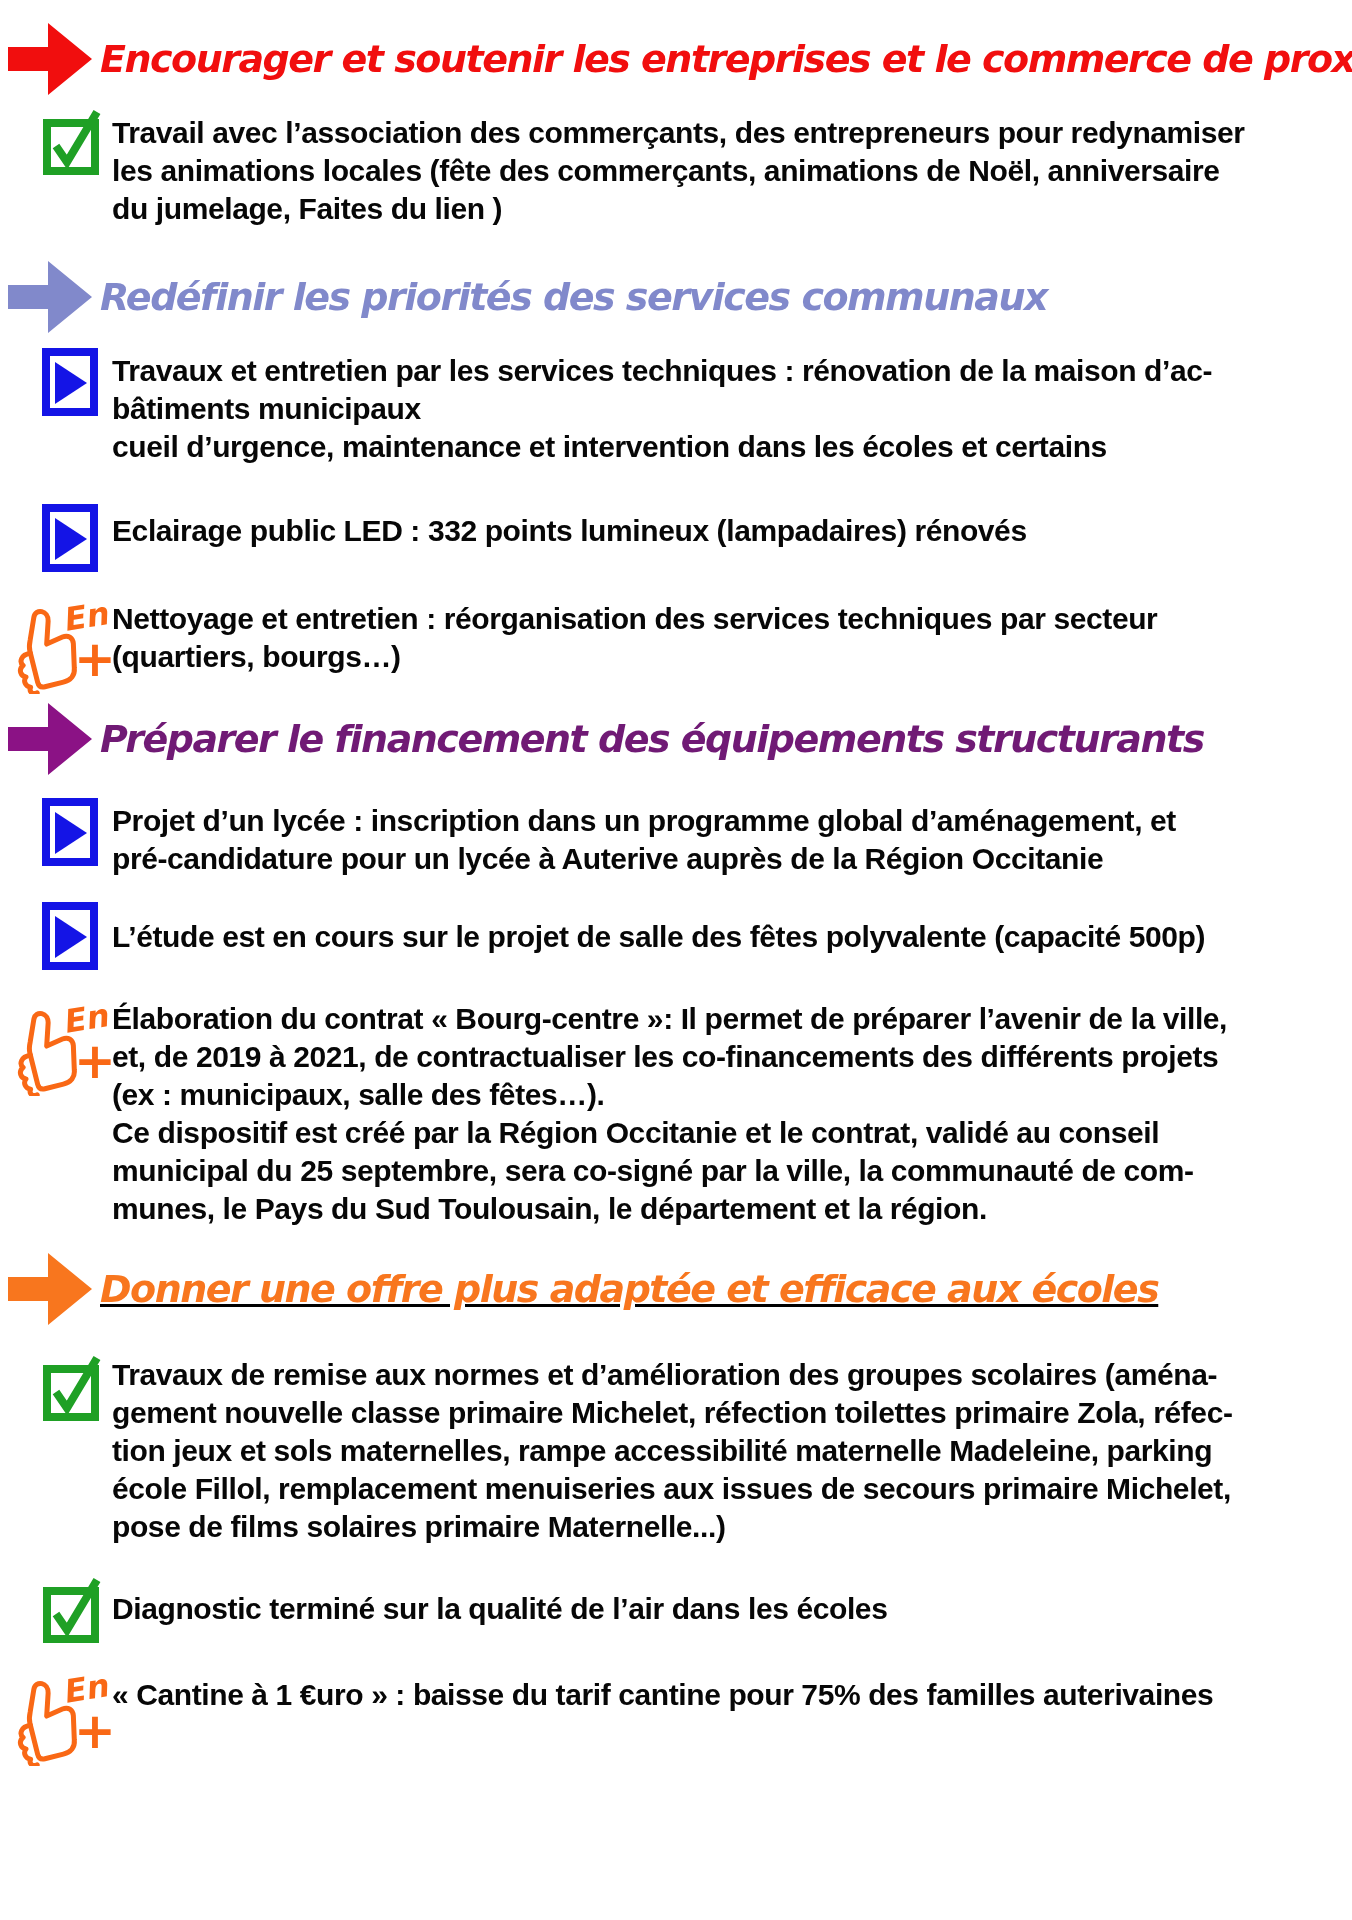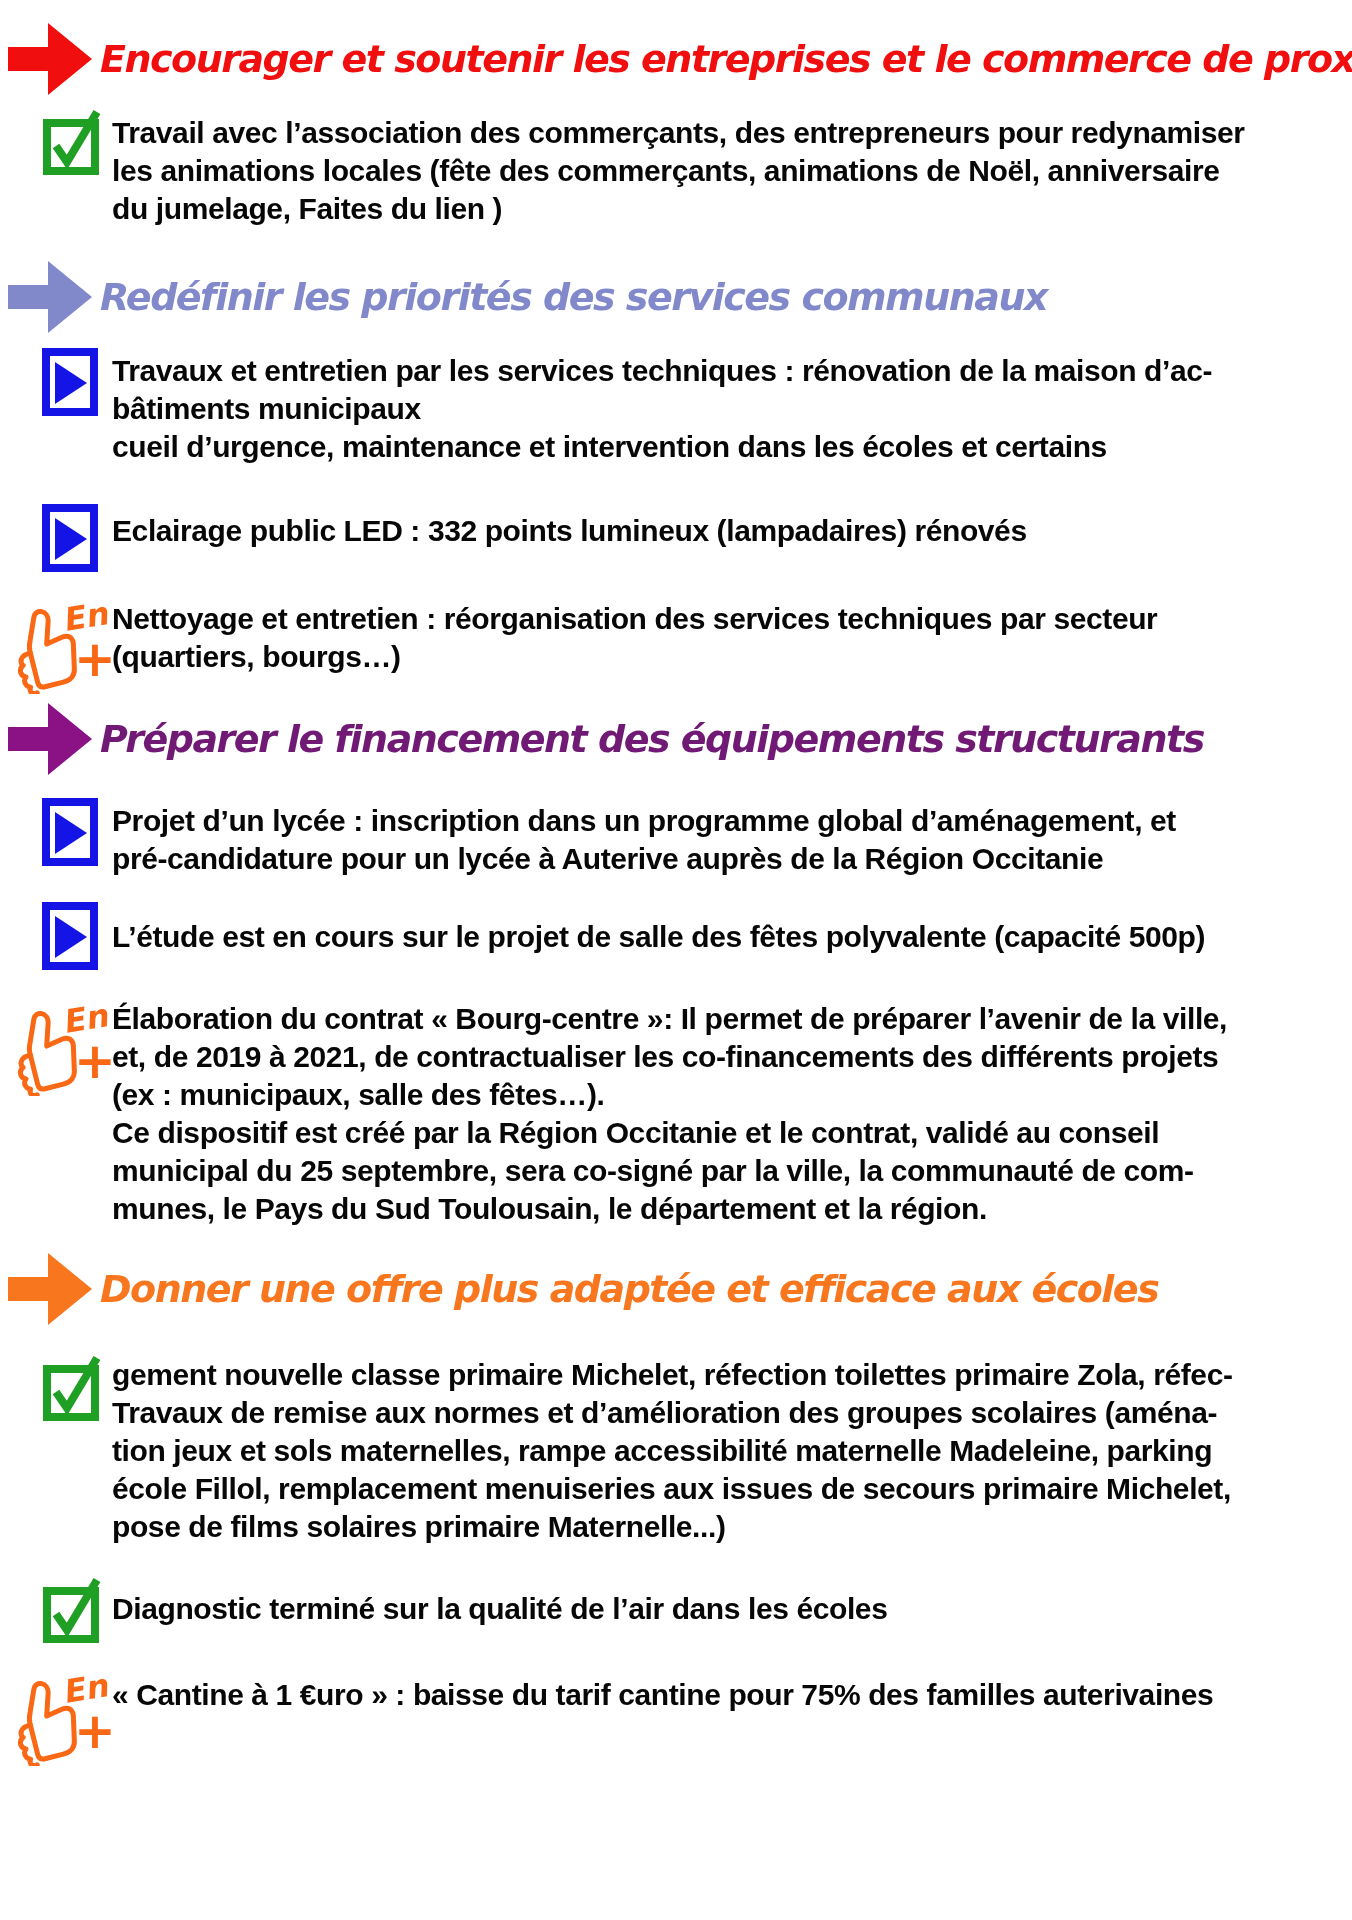--- a/index.html
+++ b/index.html
@@ -166,36 +166,36 @@
       </div>
     <div class="lines" style="margin-top: 4px;">
         <div class="line">Élaboration du contrat « Bourg-centre »: Il permet de préparer l’avenir de la ville,</div>
         <div class="line">et, de 2019 à 2021, de contractualiser les co-financements des différents projets</div>
         <div class="line">(ex : municipaux, salle des fêtes…).</div>
         <div class="line">Ce dispositif est créé par la Région Occitanie et le contrat, validé au conseil</div>
         <div class="line">municipal du 25 septembre, sera co-signé par la ville, la communauté de com-</div>
         <div class="line">munes, le Pays du Sud Toulousain, le département et la région.</div>
       </div>
   </div>
-    <div class="header-row" style="margin-top: 22px;">
+    <div class="header-row" style="margin-top: 22px; text-decoration: underline;">
     <svg class="arrow-svg" width="84" height="78" viewBox="0 0 84 78">
       <polygon class="arrow-shape" points="0,27 40,27 40,3 84,39 40,75 40,51 0,51" fill="#F8761E"></polygon>
     </svg>
     <span class="hdr-text" style="color: rgb(248, 118, 30);">Donner une offre plus adaptée et efficace aux écoles</span>
   </div>
     <div class="item-row" style="margin-top: 24px;">
     <div class="icon-cell">
         <svg class="item-icon" width="60" height="70" viewBox="0 0 60 70">
     <rect x="5" y="17" width="48" height="48" fill="#ffffff" stroke="#1FA025" stroke-width="8"></rect>
     <path d="M14 40 L25 56 L55 6" fill="none" stroke="#1FA025" stroke-width="8"></path>
   </svg>
       </div>
     <div class="lines" style="margin-top: 4px;">
+        <div class="line">Travaux de remise aux normes et d’amélioration des groupes scolaires (aména-</div>
         <div class="line">gement nouvelle classe primaire Michelet, réfection toilettes primaire Zola, réfec-</div>
-        <div class="line">Travaux de remise aux normes et d’amélioration des groupes scolaires (aména-</div>
         <div class="line">tion jeux et sols maternelles, rampe accessibilité maternelle Madeleine, parking</div>
         <div class="line">école Fillol, remplacement menuiseries aux issues de secours primaire Michelet,</div>
         <div class="line">pose de films solaires primaire Maternelle...)</div>
       </div>
   </div>
     <div class="item-row" style="margin-top: 28px;">
     <div class="icon-cell">
         <svg class="item-icon" width="60" height="70" viewBox="0 0 60 70">
     <rect x="5" y="17" width="48" height="48" fill="#ffffff" stroke="#1FA025" stroke-width="8"></rect>
     <path d="M14 40 L25 56 L55 6" fill="none" stroke="#1FA025" stroke-width="8"></path>

